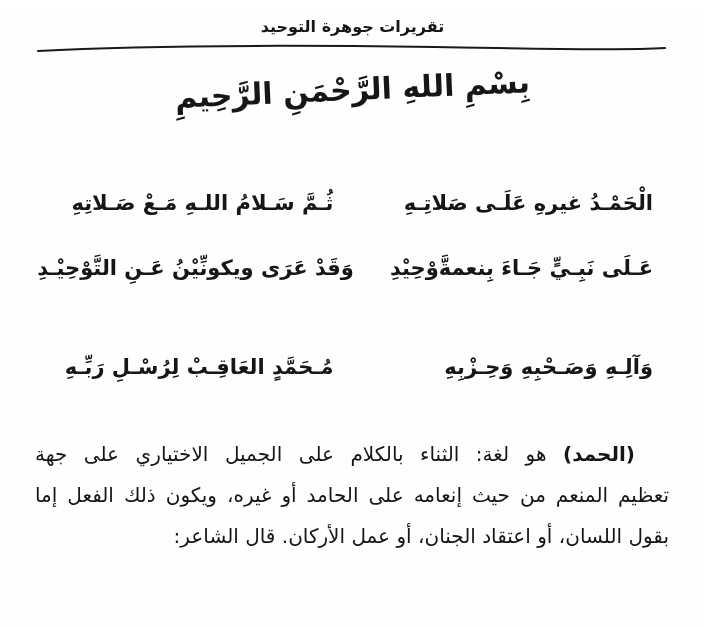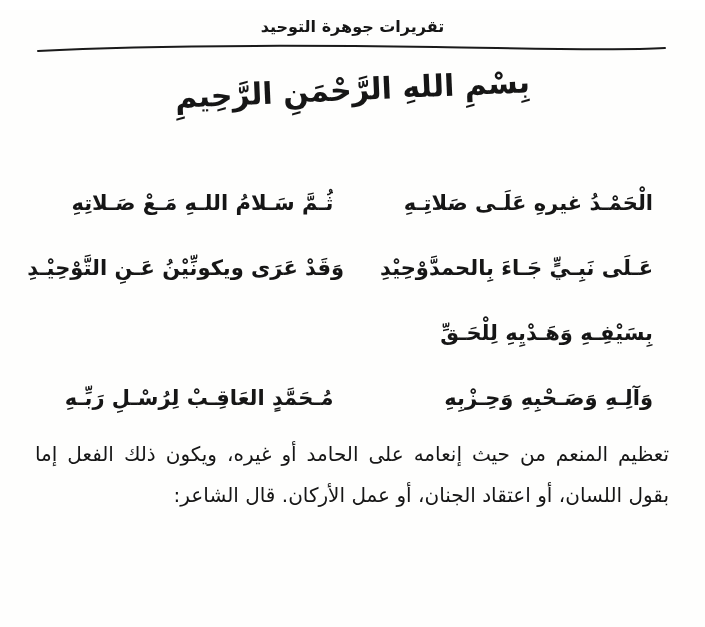--- a/index.html
+++ b/index.html
@@ -99,30 +99,33 @@
   </div>
 
   <div class="basmala">بِسْمِ اللهِ الرَّحْمَنِ الرَّحِيمِ</div>
 
   <div class="poem">
     <div class="verse-row">
       <div class="hemistich">الْحَمْـدُ غيرهِ عَلَـى صَلاتِـهِ</div>
       <div class="hemistich">ثُـمَّ سَـلامُ اللـهِ مَـعْ صَـلاتِهِ</div>
     </div>
     <div class="verse-row">
-      <div class="hemistich">عَـلَى نَبِـيٍّ جَـاءَ بِالحمدَّوْحِيْدِ</div>
+      <div class="hemistich">عَـلَى نَبِـيٍّ جَـاءَ بِنعمةَّوْحِيْدِ</div>
       <div class="hemistich">وَقَدْ عَرَى ويكونِّيْنُ عَـنِ التَّوْحِيْـدِ</div>
     </div>
     <div class="verse-row">
-      <div class="hemistich">بِسَيْفِـهِ وَهَـدْيِهِ لِلْحَـقِّ</div>
     </div>
     <div class="verse-row">
       <div class="hemistich">وَآلِـهِ وَصَـحْبِهِ وَحِـزْبِهِ</div>
       <div class="hemistich">مُـحَمَّدٍ العَاقِـبْ لِرُسْـلِ رَبِّـهِ</div>
     </div>
   </div>
 
   <div class="commentary">
+    <div class="c-line first">
+      <span class="lead-word">(الحمد)</span>
+      <span>هو لغة: الثناء بالكلام على الجميل الاختياري على جهة</span>
+    </div>
     <div class="c-line">تعظيم المنعم من حيث إنعامه على الحامد أو غيره، ويكون ذلك الفعل إما</div>
     <div class="c-line last">بقول اللسان، أو اعتقاد الجنان، أو عمل الأركان. قال الشاعر:</div>
   </div>
 
 </div>
 
 </body></html>

